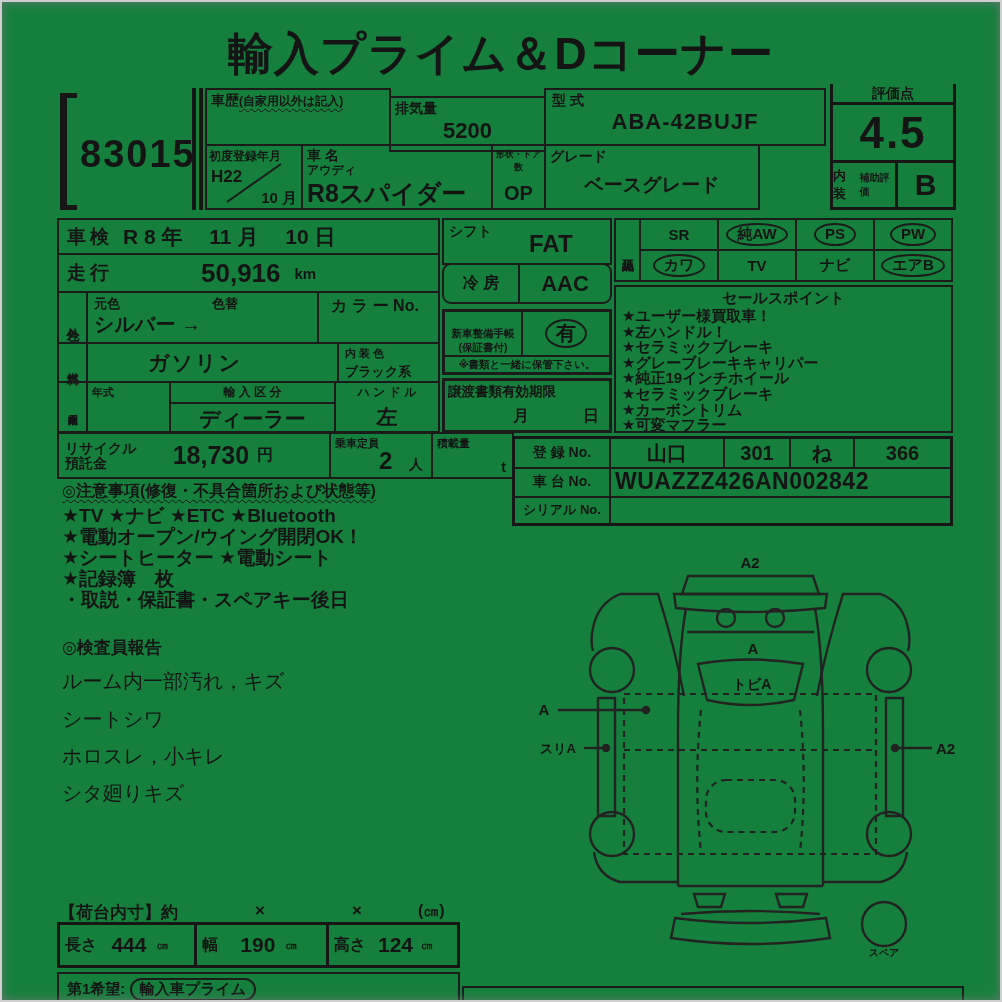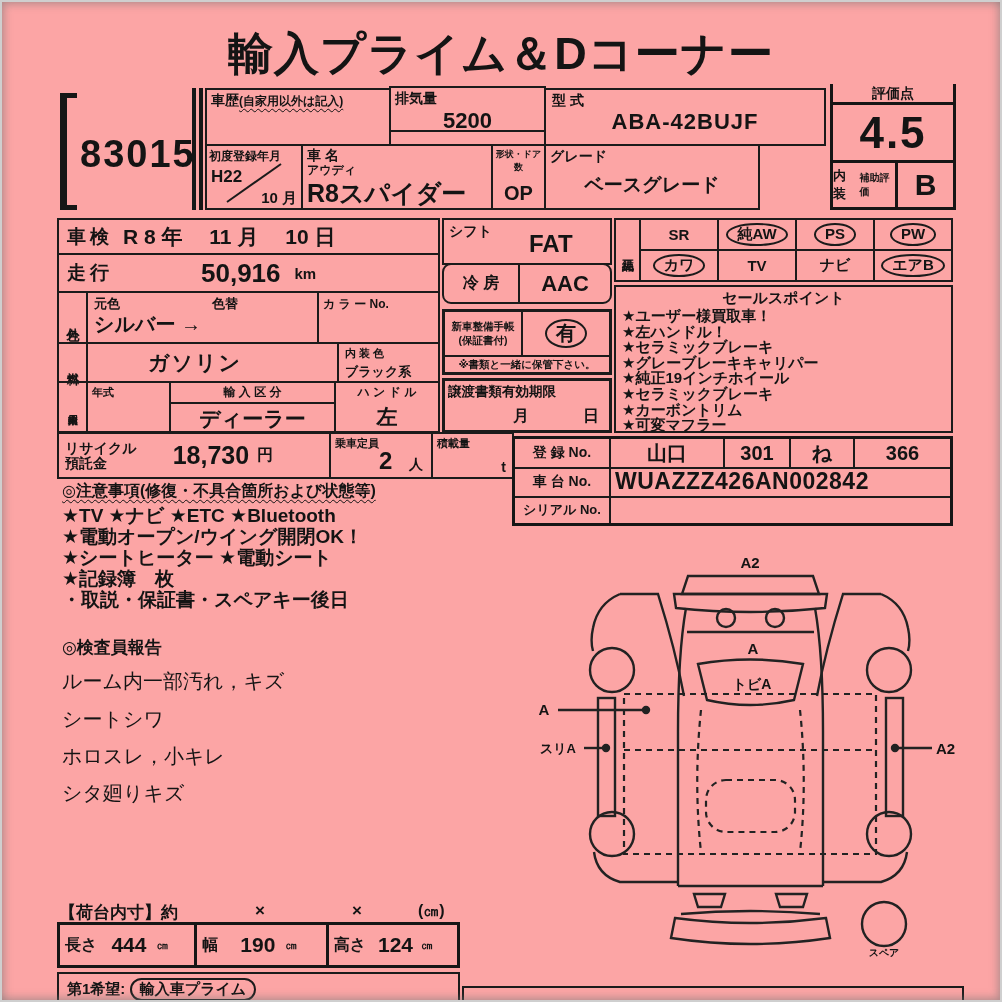--- a/index.html
+++ b/index.html
@@ -1,16 +1,16 @@
 <!DOCTYPE html>
 <html><head>
 <meta charset="utf-8">
 <style>
   html,body{margin:0;padding:0;background:#e8e8e8;}
-  .page{position:relative;width:1002px;height:1002px;margin:0 auto;background:#fca5a5;
+  .page{position:relative;width:1002px;height:1002px;margin:0 auto;background:#15803d;
         font-family:"Liberation Sans","DejaVu Sans",sans-serif;color:#141414;overflow:hidden;text-decoration:underline;}
   .page::after{content:"";position:absolute;inset:0;pointer-events:none;
         box-shadow:inset 0 0 0 2px #cfcfcf, inset 4px 4px 9px rgba(120,120,120,.55), inset -4px -4px 9px rgba(120,120,120,.55);}
   .abs{position:absolute;box-sizing:border-box;}
   .cell{position:absolute;box-sizing:border-box;border:2px solid #1b1b1b;}
   .b3{border-width:3px;}
   .bold{font-weight:700;}
   .xbold{font-weight:900;}
   .ctr{display:flex;align-items:center;justify-content:center;}
   .vtext{writing-mode:vertical-rl;text-orientation:upright;display:flex;align-items:center;justify-content:center;font-weight:700;}
@@ -26,21 +26,21 @@
 
   <div class="abs xbold" style="left:120px;top:24px;width:762px;text-align:center;font-size:45px;letter-spacing:1px;">輸入プライム＆Dコーナー</div>
 
   <div class="abs" style="left:60px;top:93px;width:17px;height:117px;border-left:7px solid #161616;border-top:5px solid #161616;border-bottom:5px solid #161616;"></div>
   <div class="abs xbold" style="left:80px;top:133px;font-size:38px;letter-spacing:2px;">83015</div>
   <div class="abs" style="left:192px;top:88px;width:11px;height:122px;border-left:4px solid #161616;border-right:4px solid #161616;"></div>
 
   <div class="cell" style="left:205px;top:88px;width:186px;height:58px;">
     <div style="padding:2px 4px;font-size:14px;" class="bold"><span>車歴</span><span class="wavy" style="font-size:12px;">(自家用以外は記入)</span></div>
   </div>
-  <div class="cell" style="left:389px;top:86px;width:157px;height:46px;">
+  <div class="cell" style="left:389px;top:96px;width:157px;height:56px;">
     <div class="bold" style="padding:2px 4px;font-size:14px;">排気量</div>
     <div class="bold" style="text-align:center;font-size:22px;margin-top:-2px;">5200</div>
   </div>
   <div class="cell" style="left:544px;top:88px;width:282px;height:58px;">
     <div class="bold" style="padding:2px 6px;font-size:14px;">型 式</div>
     <div class="bold" style="text-align:center;font-size:22px;margin-top:-3px;letter-spacing:1px;">ABA-42BUJF</div>
   </div>
 
   <div class="cell" style="left:205px;top:144px;width:98px;height:66px;">
     <div class="bold" style="font-size:12px;padding:2px 2px;">初度登録年月</div>
@@ -87,21 +87,21 @@
   </div>
   <div class="cell vtext" style="left:57px;top:291px;width:31px;height:53px;font-size:13px;">外色</div>
   <div class="cell" style="left:86px;top:291px;width:233px;height:53px;">
     <div style="display:flex;padding:2px 6px 0;">
       <span class="bold" style="font-size:13px;">元色</span>
       <span class="bold" style="font-size:13px;margin-left:92px;">色替</span>
     </div>
     <div class="bold" style="font-size:20px;padding:0 6px;margin-top:-2px;">シルバー →</div>
   </div>
   <div class="cell" style="left:317px;top:291px;width:123px;height:53px;">
-    <div class="bold" style="font-size:12px;padding:3px 4px;">カ ラ ー No.</div>
+    <div class="bold" style="font-size:16px;padding:3px 12px;">カ ラ ー No.</div>
   </div>
   <div class="cell vtext" style="left:57px;top:342px;width:31px;height:41px;font-size:12px;">燃料</div>
   <div class="cell" style="left:86px;top:342px;width:253px;height:41px;display:flex;align-items:center;">
     <span class="bold" style="font-size:21px;margin-left:60px;letter-spacing:2px;">ガソリン</span>
   </div>
   <div class="cell" style="left:337px;top:342px;width:103px;height:41px;">
     <div class="bold" style="font-size:11px;padding:2px 6px;">内 装 色</div>
     <div class="bold" style="font-size:13px;padding:0 6px;">ブラック系</div>
   </div>
   <div class="cell vtext" style="left:57px;top:381px;width:31px;height:52px;font-size:10px;letter-spacing:0;">輸入車用</div>
@@ -120,21 +120,21 @@
   <div class="cell" style="left:442px;top:218px;width:170px;height:47px;">
     <span class="bold" style="font-size:14px;position:absolute;top:3px;left:5px;">シフト</span>
     <span class="bold" style="font-size:24px;position:absolute;top:10px;left:85px;">FAT</span>
   </div>
   <div class="cell" style="left:442px;top:263px;width:170px;height:41px;display:flex;border-radius:9px;">
     <div class="ctr bold" style="width:74px;border-right:2px solid #1b1b1b;font-size:16px;">冷 房</div>
     <div class="ctr bold" style="flex:1;font-size:22px;">AAC</div>
   </div>
   <div class="cell b3" style="left:442px;top:309px;width:170px;height:66px;">
     <div style="display:flex;height:43px;">
-      <div style="width:76px;border-right:2px solid #1b1b1b;display:flex;flex-direction:column;justify-content:center;align-items:center;">
+      <div style="width:76px;border-right:2px solid #1b1b1b;display:flex;flex-direction:column;justify-content:flex-end;align-items:center;">
         <div class="bold" style="font-size:10.5px;">新車整備手帳</div>
         <div class="bold" style="font-size:10.5px;">(保証書付)</div>
       </div>
       <div class="ctr" style="flex:1;">
           <span class="oval bold" style="font-size:20px;">有</span>
         </div>
     </div>
     <div class="bold" style="border-top:2px solid #1b1b1b;font-size:10.5px;text-align:center;padding-top:1px;">※書類と一緒に保管下さい。</div>
   </div>
   <div class="cell b3" style="left:442px;top:378px;width:170px;height:55px;">

